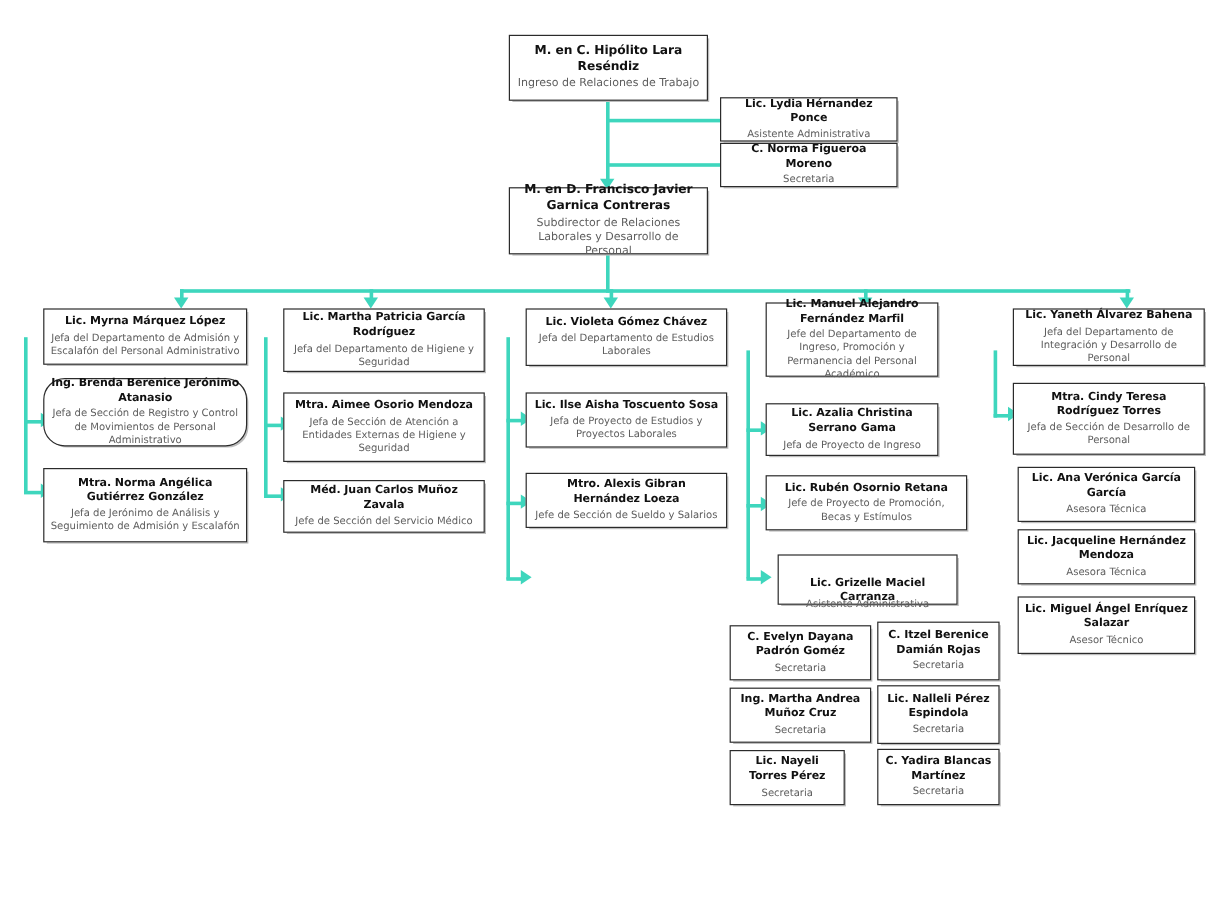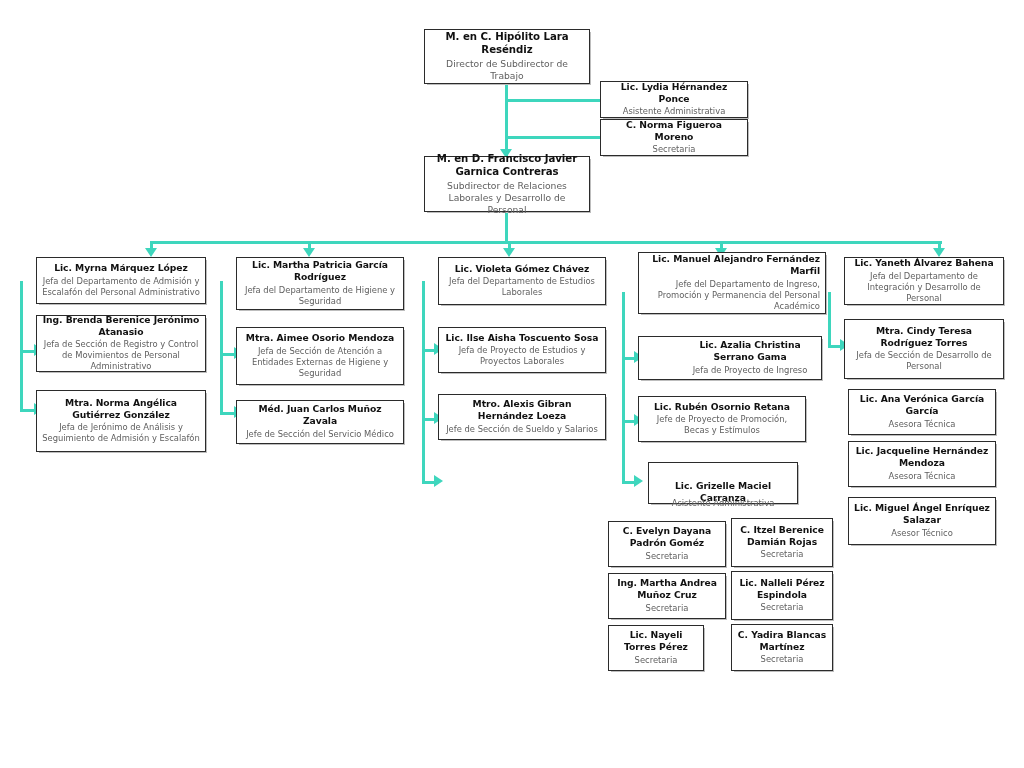--- a/index.html
+++ b/index.html
@@ -131,42 +131,42 @@
   <div class="arrow-right" style="left:634px; top:414px;"></div>
   <div class="conn h" style="left:622px; top:481px; width:16px;"></div>
   <div class="arrow-right" style="left:634px; top:475px;"></div>
 
   <div class="conn v" style="left:828px; top:292px; height:56px;"></div>
   <div class="conn h" style="left:828px; top:345px; width:16px;"></div>
   <div class="arrow-right" style="left:840px; top:339px;"></div>
 
   <div class="node lg" style="left:424px; top:29px; width:166px; height:55px;">
     <div class="nm">M. en C. Hipólito Lara Reséndiz</div>
-    <div class="role">Director de Subdirector de Trabajo</div>
+    <div class="role">Ingreso de Relaciones de Trabajo</div>
   </div>
 
   <div class="node" style="left:600px; top:81px; width:148px; height:37px;">
     <div class="nm">Lic. Lydia Hérnandez Ponce</div>
     <div class="role">Asistente Administrativa</div>
   </div>
   <div class="node" style="left:600px; top:119px; width:148px; height:37px;">
     <div class="nm">C. Norma Figueroa Moreno</div>
     <div class="role">Secretaria</div>
   </div>
 
   <div class="node lg" style="left:424px; top:156px; width:166px; height:56px;">
     <div class="nm">M. en D. Francisco Javier Garnica Contreras</div>
     <div class="role">Subdirector de Relaciones Laborales y Desarrollo de Personal</div>
   </div>
 
   <div class="node" style="left:36px; top:257px; width:170px; height:47px;">
     <div class="nm">Lic. Myrna Márquez López</div>
     <div class="role">Jefa del Departamento de Admisión y Escalafón del Personal Administrativo</div>
   </div>
-  <div class="node" style="left:36px; top:315px; width:170px; height:57px;">
+  <div class="node" style="left:36px; top:315px; width:170px; height:57px;border-radius:18px;">
     <div class="nm">Ing. Brenda Berenice Jerónimo Atanasio</div>
     <div class="role">Jefa de Sección de Registro y Control de Movimientos de Personal Administrativo</div>
   </div>
   <div class="node" style="left:36px; top:390px; width:170px; height:62px;">
     <div class="nm">Mtra. Norma Angélica Gutiérrez González</div>
     <div class="role">Jefa de Jerónimo de Análisis y Seguimiento de Admisión y Escalafón</div>
   </div>
 
   <div class="node" style="left:236px; top:257px; width:168px; height:53px;">
     <div class="nm">Lic. Martha Patricia García Rodríguez</div>
@@ -187,25 +187,25 @@
   </div>
   <div class="node" style="left:438px; top:327px; width:168px; height:46px;">
     <div class="nm">Lic. Ilse Aisha Toscuento Sosa</div>
     <div class="role">Jefa de Proyecto de Estudios y Proyectos Laborales</div>
   </div>
   <div class="node" style="left:438px; top:394px; width:168px; height:46px;">
     <div class="nm">Mtro. Alexis Gibran Hernández Loeza</div>
     <div class="role">Jefe de Sección de Sueldo y Salarios</div>
   </div>
 
-  <div class="node" style="left:638px; top:252px; width:188px; height:62px;text-align:right;">
+  <div class="node" style="left:638px; top:252px; width:144px; height:62px;">
     <div class="nm">Lic. Manuel Alejandro Fernández Marfil</div>
     <div class="role">Jefe del Departamento de Ingreso, Promoción y Permanencia del Personal Académico</div>
   </div>
-  <div class="node" style="left:638px; top:336px; width:184px; height:44px;padding-left:45px;">
+  <div class="node" style="left:638px; top:336px; width:144px; height:44px;">
     <div class="nm">Lic. Azalia Christina Serrano Gama</div>
     <div class="role">Jefa de Proyecto de Ingreso</div>
   </div>
   <div class="node" style="left:638px; top:396px; width:168px; height:46px;">
     <div class="nm">Lic. Rubén Osornio Retana</div>
     <div class="role">Jefe de Proyecto de Promoción, Becas y Estímulos</div>
   </div>
   <div class="node overlap" style="left:648px; top:462px; width:150px; height:42px;">
     <div class="nm">Lic.  Grizelle Maciel Carranza</div>
     <div class="role">Asistente Administrativa</div>

